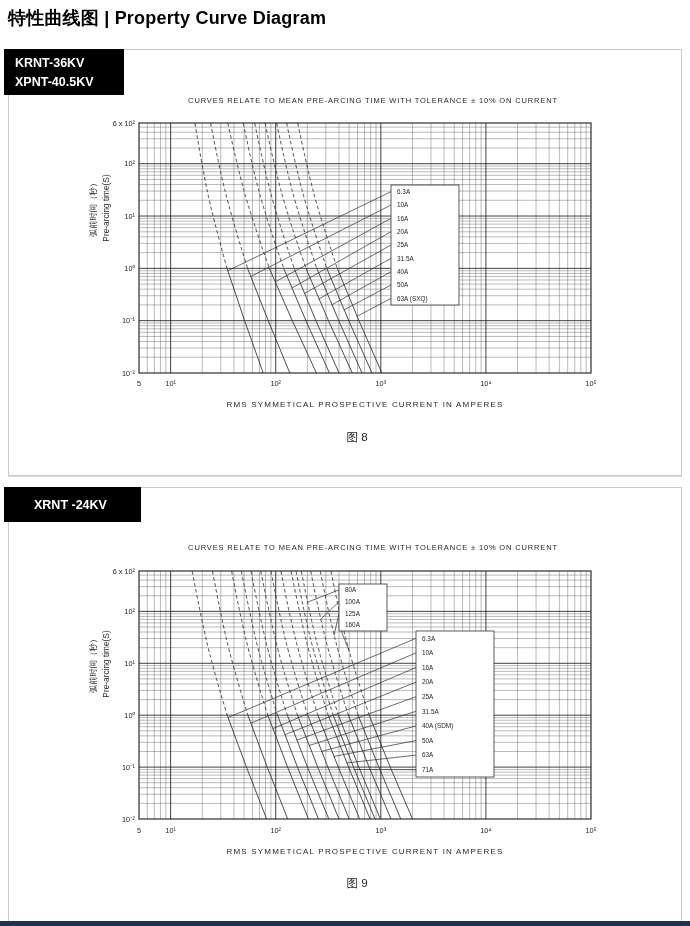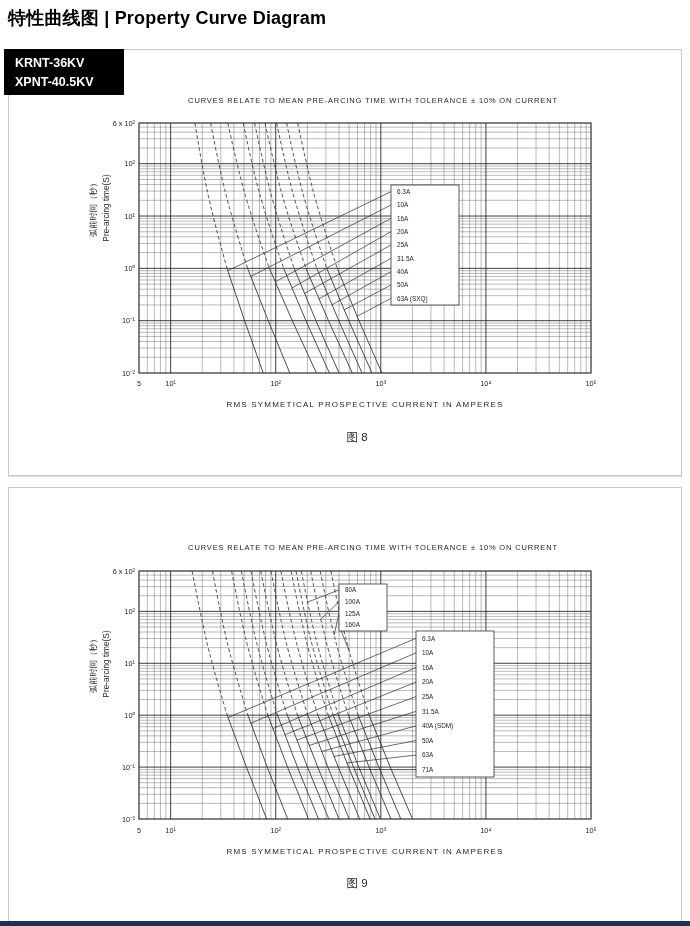--- a/index.html
+++ b/index.html
@@ -180,20 +180,23 @@
         <text x="126" y="273.27850850683575" font-size="7.3" fill="#262626" text-anchor="end">10⁻¹</text>
         <text x="126" y="325.6" font-size="7.3" fill="#262626" text-anchor="end">10⁻²</text>
         <text x="87" y="158" font-size="8.3" fill="#262626" text-anchor="middle" transform="rotate(-90 87 158)">弧前时间（秒）</text>
         <text x="100" y="158" font-size="8.3" fill="#262626" text-anchor="middle" transform="rotate(-90 100 158)">Pre-arcing time(S)</text>
         <text x="356" y="357" font-size="8" fill="#262626" text-anchor="middle" letter-spacing="1.2">RMS SYMMETICAL PROSPECTIVE CURRENT IN AMPERES</text>
         <text x="348" y="391" font-size="11.5" fill="#262626" text-anchor="middle">图 8</text>
       </svg></div>
 </div>
 
 <div class="panel" id="panel2">
+  <div class="model-label">
+    <div>XRNT -24KV</div>
+  </div>
   <div class="chart-box" id="chart1"><svg width="672" height="433">
         <text x="364" y="62" font-size="7.5" fill="#262626" text-anchor="middle" letter-spacing="0.85">CURVES RELATE TO MEAN PRE-ARCING TIME WITH TOLERANCE ± 10% ON CURRENT</text>
         <g stroke="#5a5a5a" stroke-width="0.42">
           <line x1="138.32124473663458" y1="83" x2="138.32124473663458" y2="331"></line>
           <line x1="145.35675691477408" y1="83" x2="145.35675691477408" y2="331"></line>
           <line x1="151.4511947727616" y1="83" x2="151.4511947727616" y2="331"></line>
           <line x1="156.82686994115738" y1="83" x2="156.82686994115738" y2="331"></line>
           <line x1="193.27115048129957" y1="83" x2="193.27115048129957" y2="331"></line>
           <line x1="211.77677568582234" y1="83" x2="211.77677568582234" y2="331"></line>
           <line x1="224.90672572194936" y1="83" x2="224.90672572194936" y2="331"></line>

